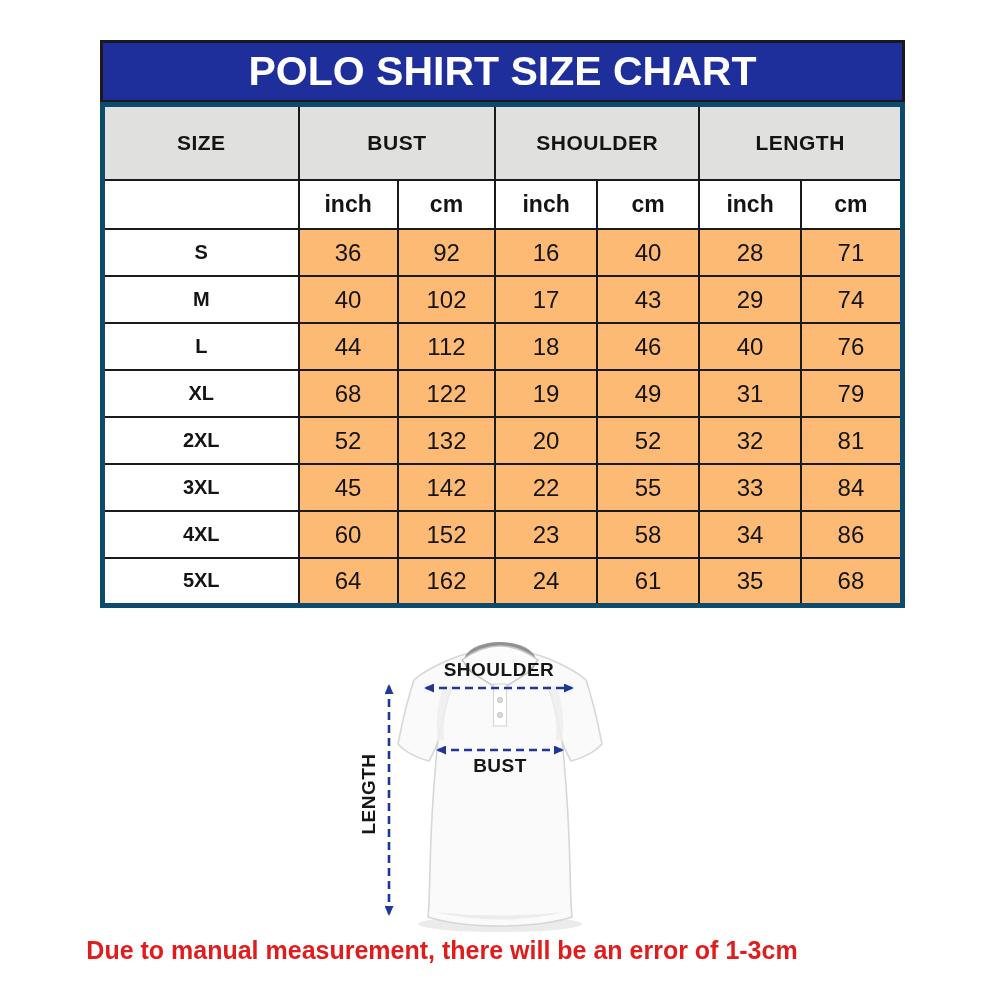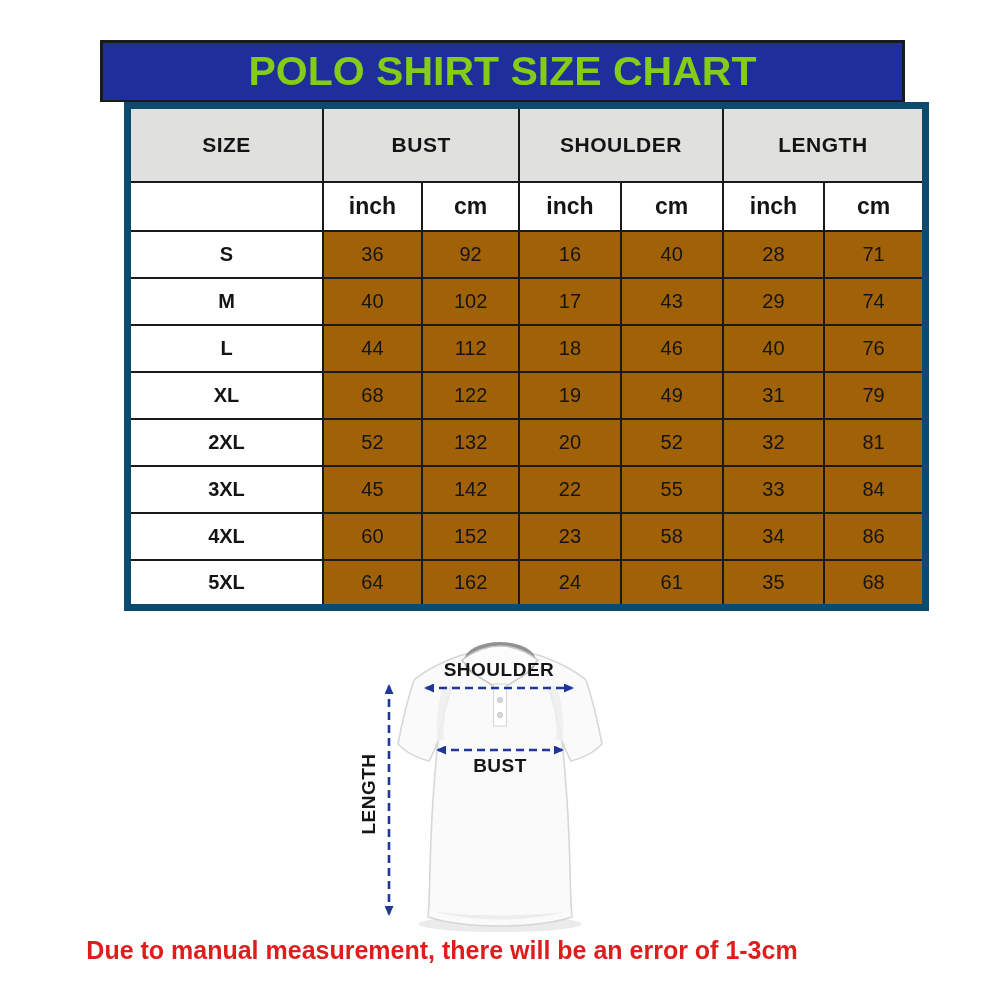--- a/index.html
+++ b/index.html
@@ -6,35 +6,34 @@
   body { width:1000px; height:1000px; font-family:"Liberation Sans", sans-serif; }
   .page { position:relative; width:1000px; height:1000px; background:#ffffff; overflow:hidden; }
 
   .chart-wrap { position:absolute; left:100px; top:40px; width:805px; }
 
   .banner {
     box-sizing:border-box; height:62px; background:#1e2f9c;
     border:3px solid #1a1a1a; border-bottom:2px solid #1a1a1a;
     display:flex; align-items:center; justify-content:center;
   }
-  .banner .title-text { color:#84cc16; font-weight:bold; font-size:41px; letter-spacing:0px; }
+  .banner .title-text { color:#ffffff; font-weight:bold; font-size:41px; letter-spacing:0px; }
 
   table.size-table {
     width:100%; border-collapse:collapse; table-layout:fixed;
-    border:7px solid #0c4a6e;
-    margin-left:24px;
+    border:5px solid #0c4a6e;
   }
   .size-table th, .size-table td {
     border:2px solid #1a1a1a; text-align:center; vertical-align:middle; padding:0;
     color:#141414;
   }
   .group-row th { height:72px; background:#e0e0de; font-size:21px; font-weight:bold; letter-spacing:0.5px; }
   .unit-row th { height:47px; background:#ffffff; font-size:23px; font-weight:bold; }
   tbody th { font-size:20px; font-weight:bold; background:#ffffff; }
-  tbody td { font-size:20px; font-weight:normal; background:#a16207; }
+  tbody td { font-size:24px; font-weight:normal; background:#fdba74; }
   tbody tr { height:47px; }
 
   .diagram { position:absolute; left:330px; top:628px; width:350px; height:312px; }
   .diagram svg { width:100%; height:100%; display:block; }
   .meas-label { font-family:"Liberation Sans", sans-serif; font-weight:bold; font-size:19px; fill:#161616; letter-spacing:0.5px; }
 
   .footnote {
     position:absolute; left:0; top:936px; width:884px; text-align:center;
     color:#e01c1c; font-size:25px; font-weight:bold;
   }

